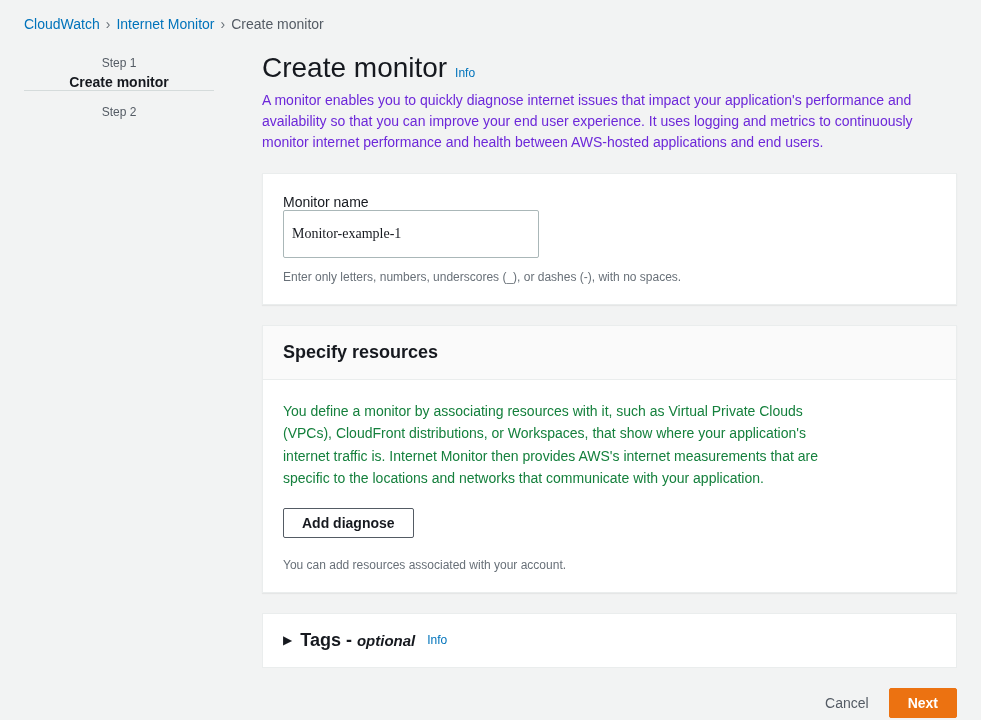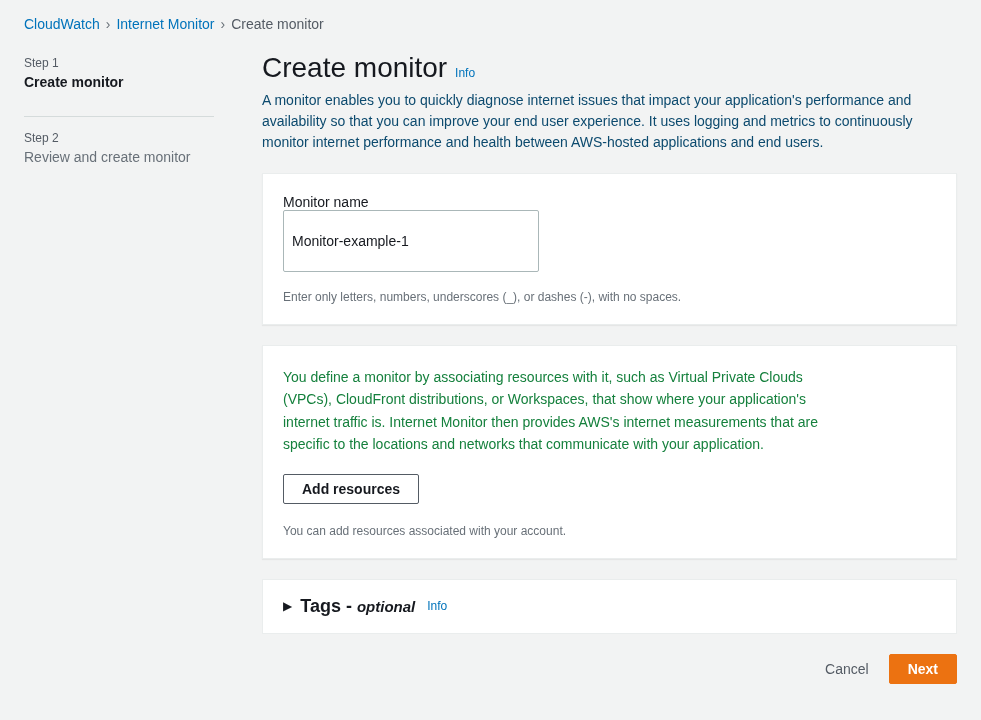--- a/index.html
+++ b/index.html
@@ -37,23 +37,24 @@
     }
     .layout {
       display: flex;
       gap: 48px;
     }
     .sidebar {
       width: 190px;
       flex-shrink: 0;
     }
     .step {
-      padding: 4px 0 26px 0;
+      padding: 4px 0 0 0;
       border-bottom: 1px solid #d5dbdb;
       margin-bottom: 10px;
+      text-align: center;
     }
     .step:last-child { border-bottom: none; }
     .step-label {
       font-size: 12px;
       color: #545b64;
       margin-bottom: 4px;
     }
     .step-title {
       font-size: 14px;
       color: #687078;
@@ -74,21 +75,21 @@
     }
     .info-link {
       font-size: 12px;
       color: #0073bb;
       cursor: pointer;
       margin-left: 4px;
       font-weight: 400;
     }
     .page-desc {
       margin-top: 6px;
-      color: #0c4a6e;
+      color: #6d28d9;
       line-height: 1.5;
       font-size: 14px;
       margin-bottom: 20px;
     }
     .panel {
       background: #fff;
       border: 1px solid #eaeded;
       margin-bottom: 20px;
       box-shadow: 0 1px 1px rgba(0,0,0,0.05);
     }
@@ -105,28 +106,29 @@
     .panel-body {
       padding: 20px;
     }
     .field-label {
       font-size: 14px;
       color: #16191f;
       display: block;
     }
     input[type="text"] {
       width: 256px;
-      padding: 22px 8px;
+      padding: 15px 8px;
       border: 1px solid #aab7b8;
       border-radius: 2px;
       font-size: 14px;
       color: #16191f;
+      font-family: Liberation Serif, serif;
     }
     .field-hint {
-      margin-top: 18px;
+      margin-top: 12px;
       font-size: 12px;
       color: #687078;
     }
     .resource-desc {
       color: #15803d;
       line-height: 1.6;
       font-size: 14px;
       margin-bottom: 18px;
       max-width: 560px;
     }
@@ -204,43 +206,45 @@
   </nav>
 
   <div class="layout">
     <aside class="sidebar">
       <div class="step">
         <div class="step-label">Step 1</div>
         <div class="step-title active">Create monitor</div>
       </div>
       <div class="step">
         <div class="step-label">Step 2</div>
-        <div class="step-title">Review and create monitor</div>
       </div>
     </aside>
 
     <main class="main">
       <div>
         <h1 class="page-title">Create monitor</h1>
         <a class="info-link">Info</a>
         <p class="page-desc">A monitor enables you to quickly diagnose internet issues that impact your application's performance and availability so that you can improve your end user experience. It uses logging and metrics to continuously monitor internet performance and health between AWS-hosted applications and end users.</p>
       </div>
 
       <section class="panel">
         <div class="panel-body">
           <label class="field-label">Monitor name</label>
           <input type="text" value="Monitor-example-1" style="">
           <div class="field-hint">Enter only letters, numbers, underscores (_), or dashes (-), with no spaces.</div>
         </div>
       </section>
 
       <section class="panel">
+        <div class="panel-header">
+          <h2>Specify resources</h2>
+        </div>
         <div class="panel-body">
           <p class="resource-desc">You define a monitor by associating resources with it, such as Virtual Private Clouds (VPCs), CloudFront distributions, or Workspaces, that show where your application's internet traffic is. Internet Monitor then provides AWS's internet measurements that are specific to the locations and networks that communicate with your application.</p>
-          <button class="btn btn-normal">Add resources</button>
+          <button class="btn btn-normal">Add diagnose</button>
           <div class="helper-below">You can add resources associated with your account.</div>
         </div>
       </section>
 
       <section class="tags-panel">
         <span class="tri">▶</span>
         <span>
           <span class="tags-title"><span>Tags - </span><span class="tags-optional">optional</span></span>
         </span>
         <a class="info-link">Info</a>

